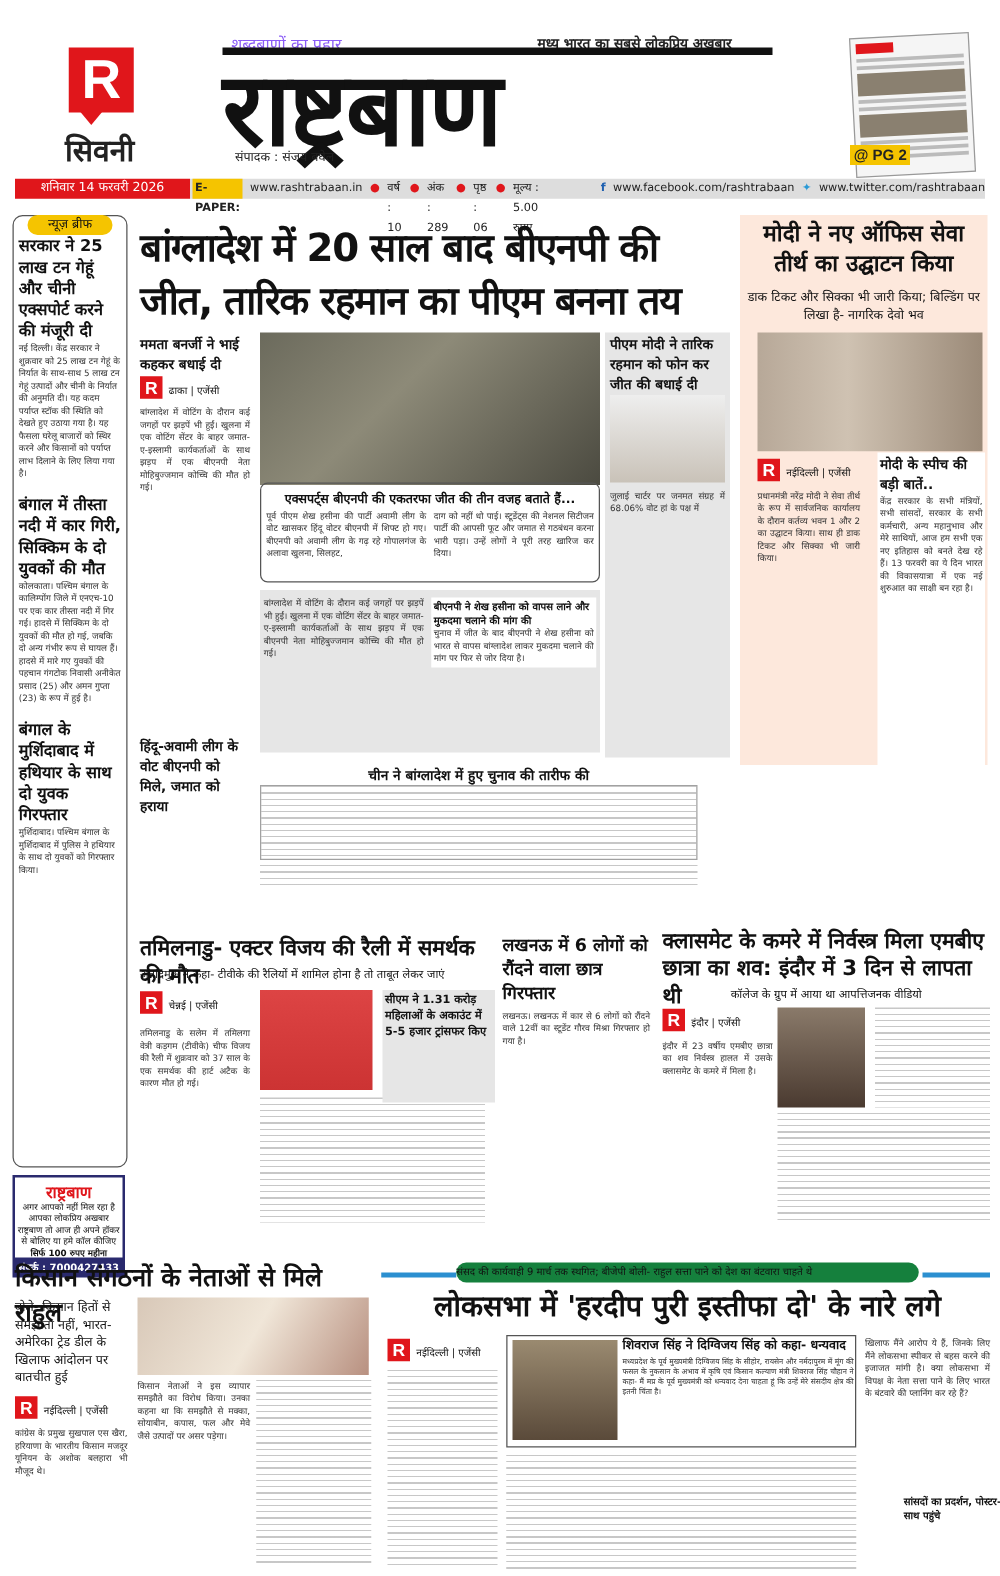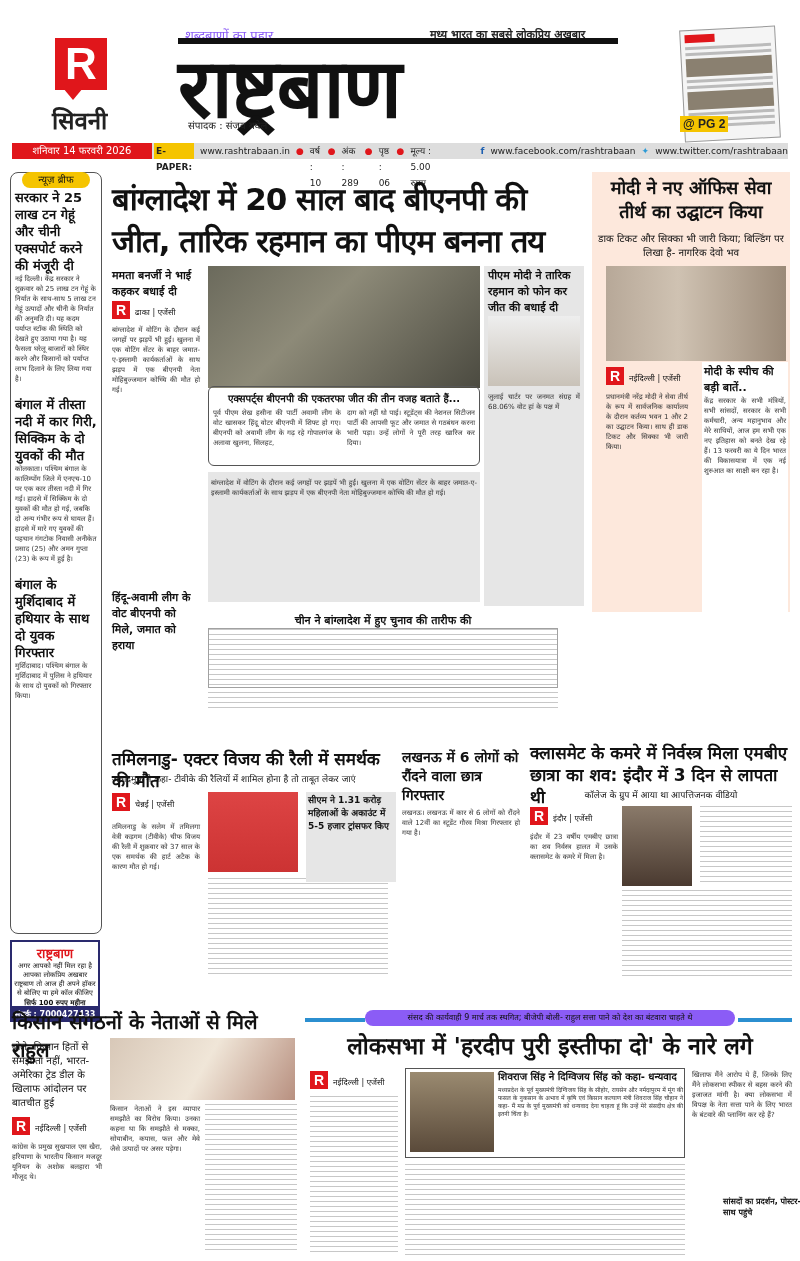--- a/index.html
+++ b/index.html
@@ -33,21 +33,21 @@
 .h1{left:112px;top:178px;width:480px;font:bold 31px/42px "DejaVu Sans",sans-serif;text-align:left;letter-spacing:-1px}
 .sub{font:bold 11px/16px "DejaVu Sans",sans-serif}
 .photo{background:linear-gradient(135deg,#6b6a5c,#8d8a78 40%,#4b4a40)}
 .rlogo{width:18px;height:18px;background:#e0161b;color:#fff;font:bold 14px/18px "Liberation Sans",sans-serif;text-align:center;display:inline-block}
 .byline{font-size:8px}
 .para{font-size:7px;line-height:10px;color:#333;text-align:justify}
 .boxed{border:1px solid #555;border-radius:6px}
 .grey{background:#e6e6e6}
 .peach{background:#fde8dc}
 .linebar{height:4px;background:#2b8fd0}
-.pill{background:#8b5cf6;border-radius:10px;font-size:10px;line-height:16px;text-align:center}
+.pill{background:#15803d;border-radius:10px;font-size:10px;line-height:16px;}
 .textfill{background:repeating-linear-gradient(to bottom,#9a9a9a 0 1px,transparent 1px 5px);opacity:.55}
 </style>
 </head>
 <body>
 
 <div class="abs masthead-logo">R</div>
 <div class="abs logo-tail"></div>
 <div class="abs city">सिवनी</div>
 <div class="abs tagline">शब्दबाणों का प्रहार</div>
 <div class="abs tagline2">मध्य भारत का सबसे लोकप्रिय अखबार</div>
@@ -120,20 +120,24 @@
   <div style="font:bold 10px 'DejaVu Sans',sans-serif;text-align:center">एक्सपर्ट्स बीएनपी की एकतरफा जीत की तीन वजह बताते हैं...</div>
   <div style="display:flex;gap:6px;margin-top:3px">
     <div class="para" style="flex:1">पूर्व पीएम शेख हसीना की पार्टी अवामी लीग के वोट खासकर हिंदू वोटर बीएनपी में शिफ्ट हो गए। बीएनपी को अवामी लीग के गढ़ रहे गोपालगंज के अलावा खुलना, सिलहट,</div>
     <div class="para" style="flex:1">दाग को नहीं धो पाई। स्टूडेंट्स की नेशनल सिटीजन पार्टी की आपसी फूट और जमात से गठबंधन करना भारी पड़ा। उन्हें लोगों ने पूरी तरह खारिज कर दिया।</div>
   </div>
 </div>
 
 <div class="abs grey" style="left:208px;top:472px;width:272px;height:130px;padding:3px">
   <div style="display:flex;gap:6px;margin-top:3px">
     <div class="para" style="flex:1">बांग्लादेश में वोटिंग के दौरान कई जगहों पर झड़पें भी हुईं। खुलना में एक वोटिंग सेंटर के बाहर जमात-ए-इस्लामी कार्यकर्ताओं के साथ झड़प में एक बीएनपी नेता मोहिबुज्जमान कोच्चि की मौत हो गई।</div>
+    <div style="flex:1;background:#fff;padding:2px">
+      <div style="font:bold 8px/11px 'DejaVu Sans',sans-serif">बीएनपी ने शेख हसीना को वापस लाने और मुकदमा चलाने की मांग की</div>
+      <div class="para">चुनाव में जीत के बाद बीएनपी ने शेख हसीना को भारत से वापस बांग्लादेश लाकर मुकदमा चलाने की मांग पर फिर से जोर दिया है।</div>
+    </div>
   </div>
 </div>
 
 <div class="abs" style="left:208px;top:612px;width:350px;font:bold 11px 'DejaVu Sans',sans-serif;text-align:center">चीन ने बांग्लादेश में हुए चुनाव की तारीफ की</div>
 <div class="abs boxed textfill" style="left:208px;top:628px;width:350px;height:60px;border-radius:0"></div>
 <div class="abs textfill" style="left:208px;top:692px;width:350px;height:18px"></div>
 
 <div class="abs peach" style="left:592px;top:172px;width:198px;height:440px"></div>
 <div class="abs" style="left:596px;top:176px;width:190px;font:bold 18px/24px 'DejaVu Sans',sans-serif;text-align:center">मोदी ने नए ऑफिस सेवा तीर्थ का उद्घाटन किया</div>
 <div class="abs" style="left:596px;top:232px;width:190px;font-size:10px;line-height:14px;text-align:center">डाक टिकट और सिक्का भी जारी किया; बिल्डिंग पर लिखा है- नागरिक देवो भव</div>

